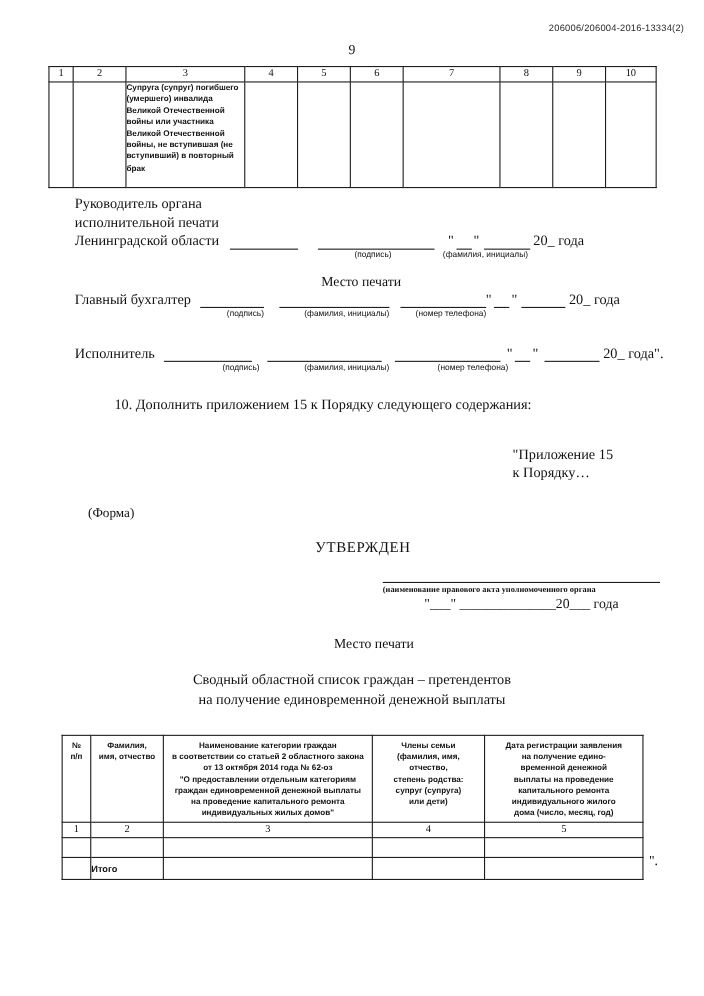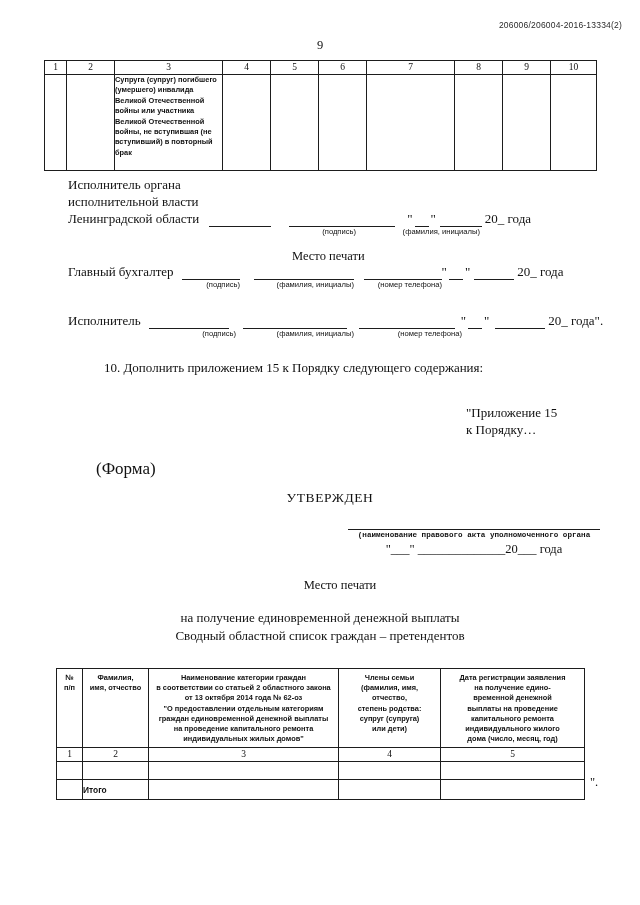--- a/index.html
+++ b/index.html
@@ -132,23 +132,23 @@
   
   .annex {
     position: absolute;
     left: 466px;
     top: 404px;
     font-size: 13px;
     line-height: 17px;
   }
   .forma {
     position: absolute;
-    left: 96px;
+    left: 80px;
     top: 459px;
-    font-size: 17px;
+    font-size: 12px;
   }
   .utv {
     position: absolute;
     left: 0;
     top: 490px;
     width: 640px;
     text-align: center;
     font-size: 13.5px;
     letter-spacing: 0.6px;
     margin-left: 10px;
@@ -158,24 +158,23 @@
     left: 348px;
     top: 528px;
     width: 252px;
   }
   .approve-rule {
     border-bottom: 1px solid #1d1d1d;
     height: 1px;
     width: 252px;
   }
   .approve-cap {
-    font-family: Liberation Mono, monospace;
+    font-family: Liberation Serif, serif;
     font-size: 7.6px;
     font-weight: 600;
-    text-align: center;
     line-height: 11px;
     white-space: nowrap;
   }
   .approve-date {
     margin-top: 1px;
     text-align: center;
     font-size: 12.5px;
     white-space: nowrap;
   }
   .mp2 {
@@ -289,22 +288,22 @@
       <td></td>
       <td></td>
       <td></td>
       <td></td>
       <td></td>
     </tr>
   </tbody>
     </table>
 
   <div class="sig-block">
-    <div class="lbl">Исполнитель органа</div>
-    <div class="lbl">исполнительной власти</div>
+    <div class="lbl">Руководитель органа</div>
+    <div class="lbl">исполнительной печати</div>
     <div class="sig-line-3">
       <span class="lbl">Ленинградской области</span>
       <span class="rule" style="width:62px;margin-left:10px"></span>
       <span class="rule" style="width:106px;margin-left:18px"></span>
       <span class="quote-date" style="margin-left:12px">"</span>
       <span class="rule" style="width:14px;margin:0 2px"></span>
       <span class="quote-date">"</span>
       <span class="rule" style="width:42px;margin-left:4px"></span>
       <span class="quote-date" style="margin-left:3px">20_ года</span>
     </div>
@@ -367,22 +366,22 @@
 
   <div class="approve-box">
     <div class="approve-rule"></div>
     <div class="approve-cap">(наименование правового акта уполномоченного органа</div>
     <div class="approve-date">"___" ______________20___ года</div>
   </div>
 
   <div class="mp2">Место печати</div>
 
   <div class="main-title">
+    <div>Сводный областной список граждан – претендентов</div>
     <div>на получение единовременной денежной выплаты</div>
-    <div>Сводный областной список граждан – претендентов</div>
   </div>
 
   <table class="bot-table">
     <colgroup>
       <col style="width:26px">
         <col style="width:66px">
         <col style="width:190px">
       <col style="width:102px">
         <col style="width:144px">
     </colgroup>

